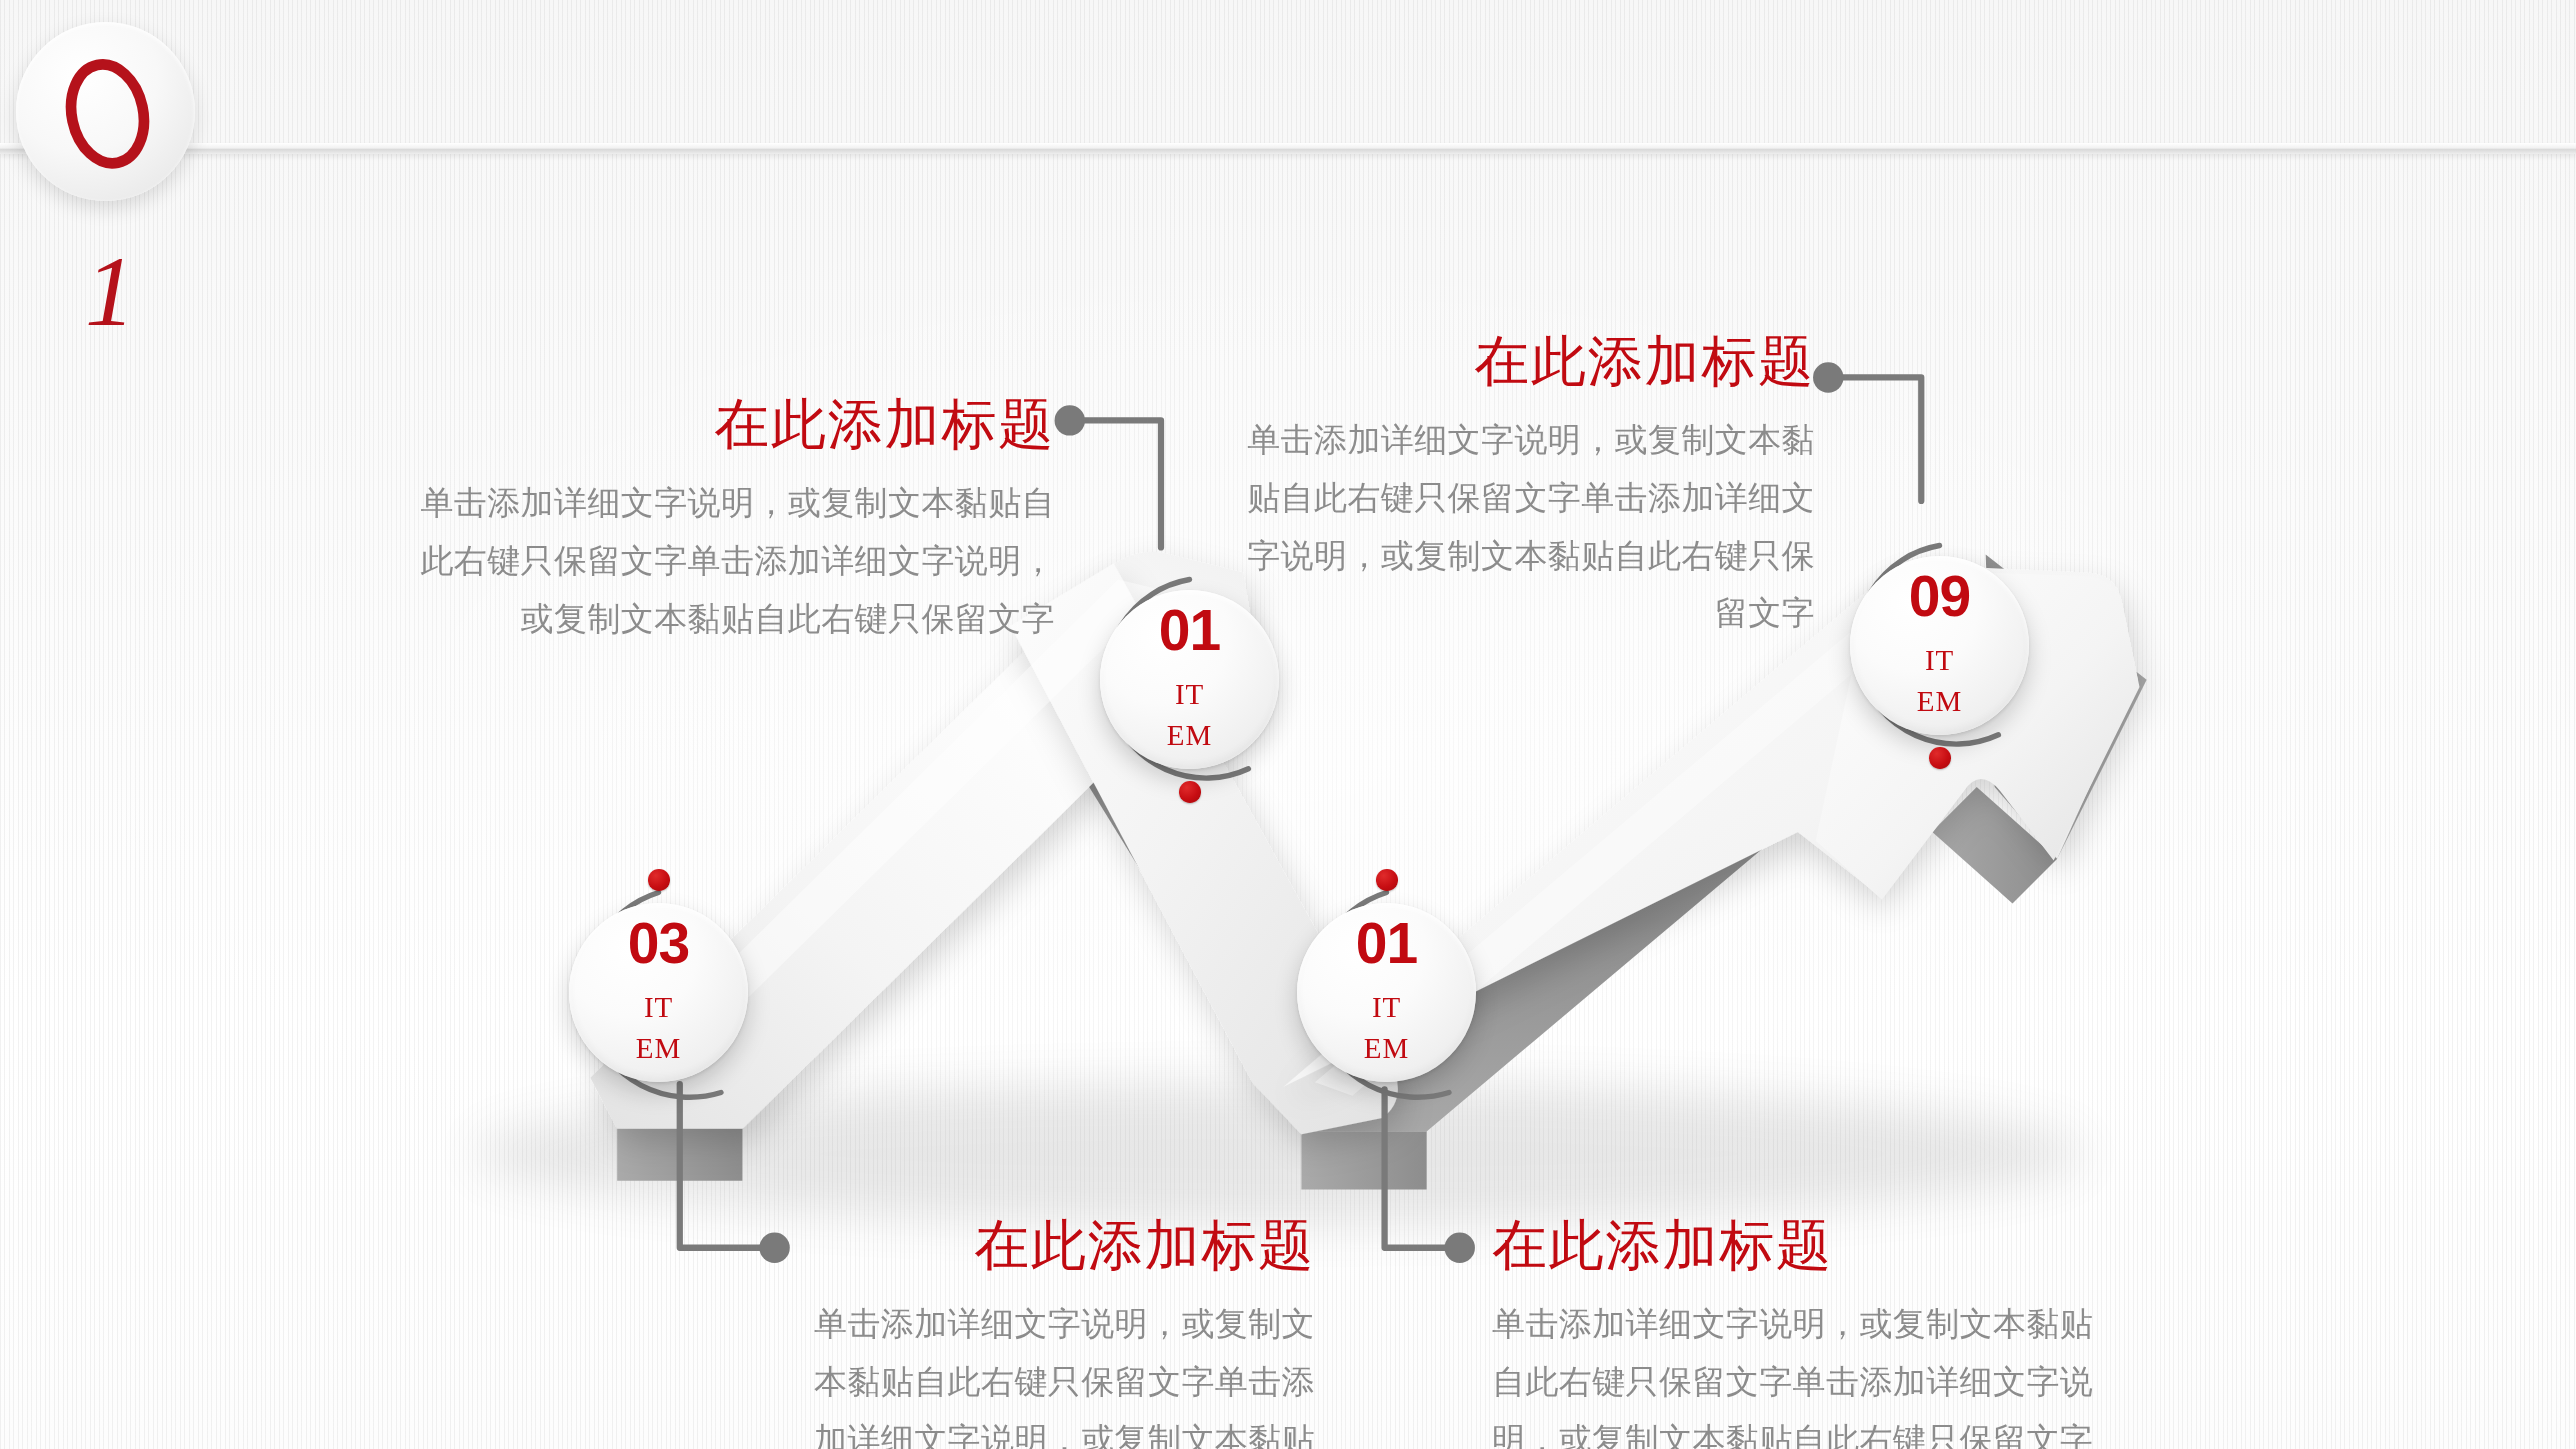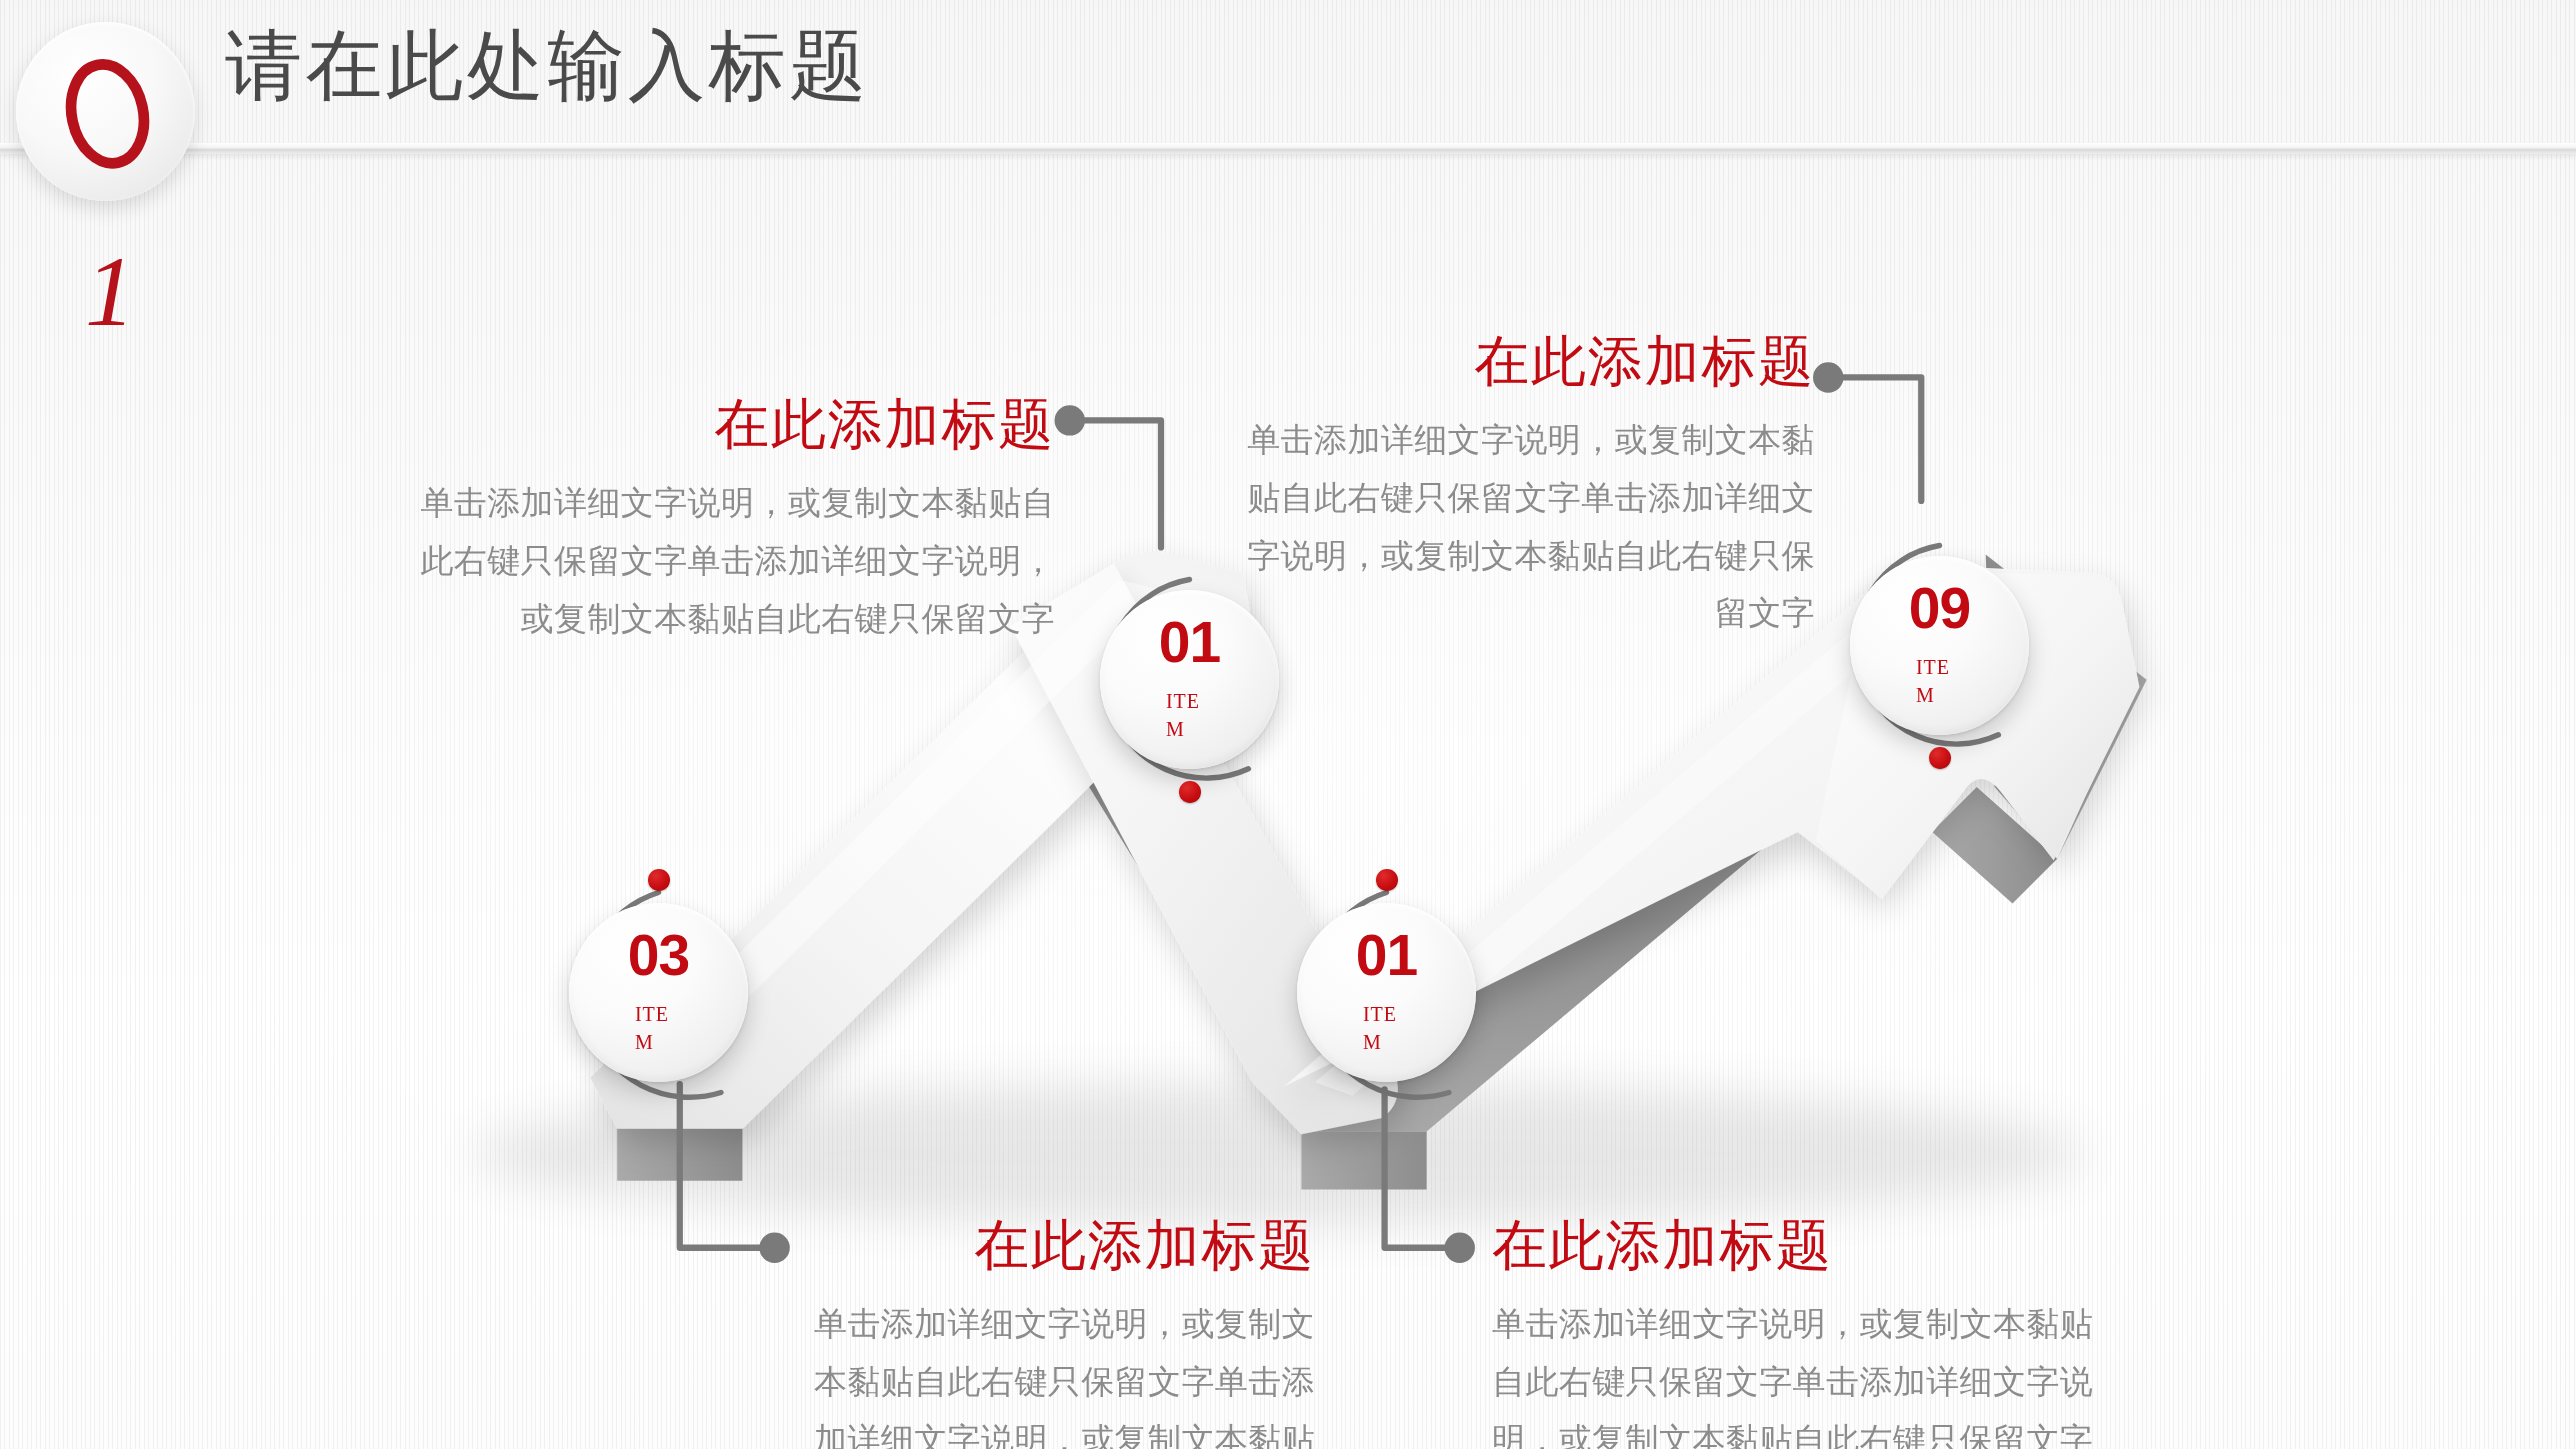--- a/index.html
+++ b/index.html
@@ -123,22 +123,22 @@
     font-size: 57px;
     font-weight: 700;
     color: #c10a11;
     line-height: 0.94;
     font-family: "Liberation Sans", sans-serif;
     letter-spacing: -0.9px;
   }
   .node .item {
     margin-top: 17px;
     width: 47px;
-    text-align: left;
-    font-size: 20px;
+    text-align: center;
+    font-size: 29px;
     line-height: 1.4;
     letter-spacing: 0.9px;
     color: #c10a11;
     font-family: "Liberation Serif", serif;
     word-break: break-all;
   }
   .node .dot {
     position: absolute;
     width: 21.5px; height: 21.5px;
     border-radius: 50%;
@@ -284,21 +284,20 @@
   <div class="header-rule"></div>
 
   <div class="badge-circle"></div>
 
   <svg class="badge-zero" viewBox="0 0 120 130">
     <ellipse cx="60" cy="66" rx="40" ry="56" fill="none" stroke="#B5121B" stroke-width="12" transform="rotate(-12 60 66)" stroke-linecap="round"></ellipse>
   </svg>
 
   <div class="badge-one">1</div>
 
-  <div class="title-cn">请在此处输入标题</div>
 
   <div class="node" style="left:569px; top:903px;">
     <svg class="ring" viewBox="0 0 252 252">
       <path d="M 126 14 A 112 112 0 1 0 196 238" fill="none" stroke="#7A7A7A" stroke-width="6" stroke-linecap="round"></path>
     </svg>
     <div class="disc">
       <div class="num">03</div>
       <div class="item">ITEM</div>
     </div>
     <div class="dot dot-top"></div>

